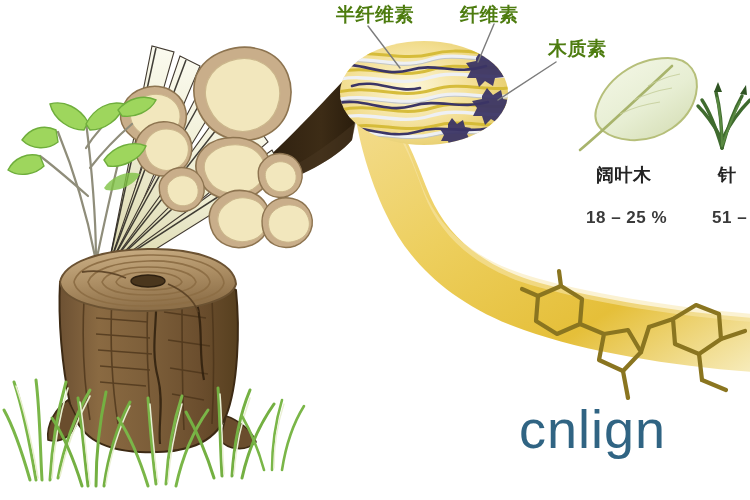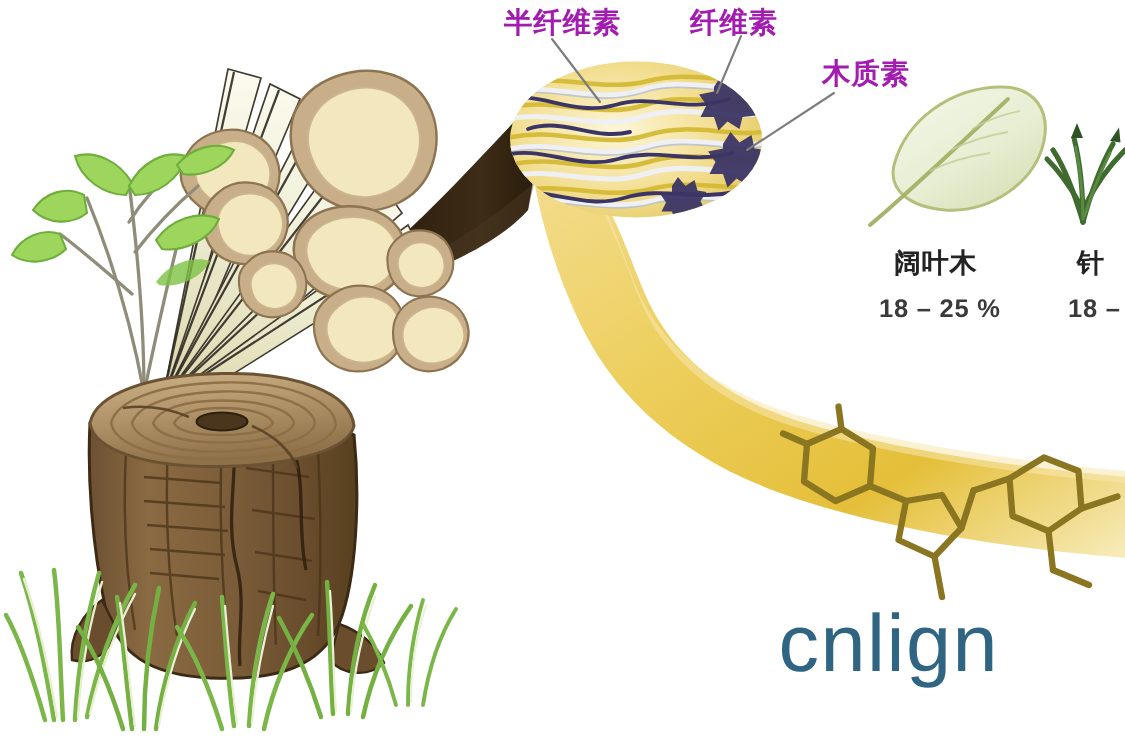--- a/index.html
+++ b/index.html
@@ -20,40 +20,41 @@
   }
   #art {
     position: absolute;
     left: 0;
     top: 0;
     width: 750px;
     height: 500px;
   }
   .lbl {
     position: absolute;
-    color: #a21caf;
+    color: #4d7c0f;
     font-weight: bold;
     white-space: nowrap;
     letter-spacing: 0.5px;
     text-shadow: 0 0 1px rgba(255,255,255,0.9);
   }
   .lbl-cn {
     font-family: "DejaVu Sans", "Liberation Sans", sans-serif;
     font-size: 19px;
   }
   .lbl-species {
     font-family: "DejaVu Sans", "Liberation Sans", sans-serif;
     font-size: 18px;
     color: #232323;
   }
   .lbl-pct {
     font-family: "Liberation Sans", "DejaVu Sans", sans-serif;
     font-size: 17px;
     font-weight: bold;
     color: #3a3a3a;
+    margin-top: 12px;
   }
   #lbl-hemicellulose { left: 336px; top: 2px; }
   #lbl-cellulose     { left: 460px; top: 2px; }
   #lbl-lignin        { left: 548px; top: 36px; }
   #lbl-hardwood      { left: 596px; top: 163px; }
   #lbl-hardwood-pct  { left: 586px; top: 196px; }
   #lbl-softwood      { left: 718px; top: 163px; }
   #lbl-softwood-pct  { left: 712px; top: 196px; }
   #watermark {
     position: absolute;
@@ -461,17 +462,17 @@
   <div class="lbl lbl-cn" id="lbl-cellulose">纤维素</div>
 
   <div class="lbl lbl-cn" id="lbl-lignin">木质素</div>
 
   <div class="lbl lbl-species" id="lbl-hardwood">阔叶木</div>
 
   <div class="lbl lbl-pct" id="lbl-hardwood-pct">18 – 25 %</div>
 
   <div class="lbl lbl-species" id="lbl-softwood">针</div>
 
-  <div class="lbl lbl-pct" id="lbl-softwood-pct">18 –</div>
+  <div class="lbl lbl-pct" id="lbl-softwood-pct">51 –</div>
 
   <div id="watermark">cnlign</div>
 
 </div>
 
 </body></html>

